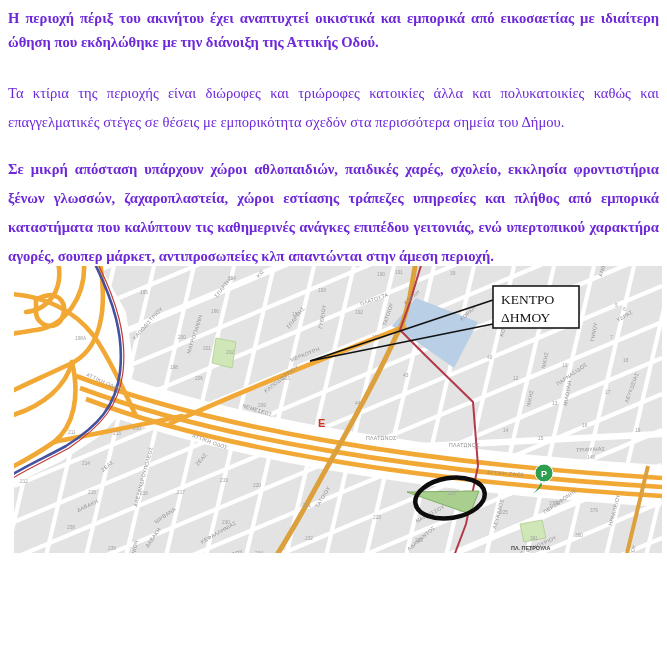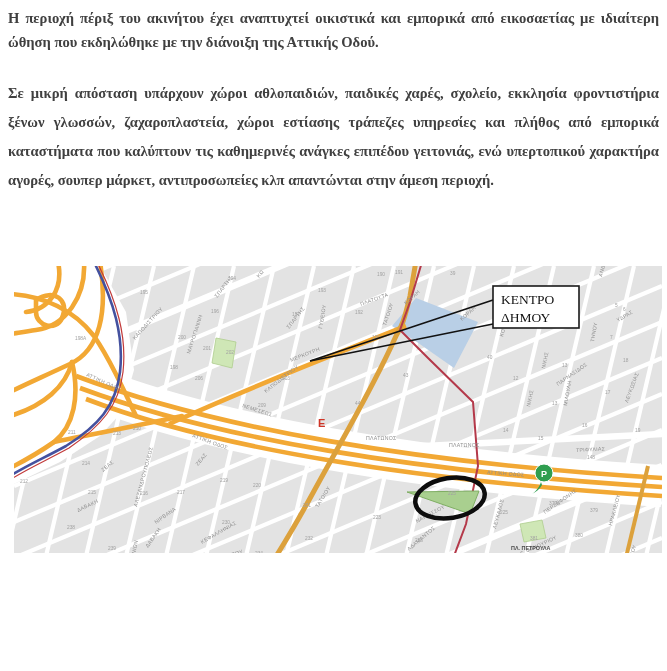--- a/index.html
+++ b/index.html
@@ -1,17 +1,17 @@
 <!DOCTYPE html>
 <html><head>
 <meta charset="utf-8">
 <style>
   html,body{margin:0;padding:0;background:#fff;}
   .page{position:relative;width:667px;height:553px;background:#ffffff;overflow:hidden;
-        font-family:"Liberation Serif", serif;color:#404040;}
+        font-family:"Liberation Serif", serif;color:#6d28d9;}
   .textblock{position:absolute;left:8px;top:6px;width:651px;}
   .para{font-size:14.6px;text-align:justify;margin:0;}
   .para.bold{font-weight:bold;line-height:24px;margin-bottom:25px;}
   .para.p2{line-height:29px;margin-bottom:18px;}
   .para.p3{line-height:29px;font-weight:bold;}
   .mapwrap{position:absolute;left:14px;top:266px;width:648px;height:384px;}
   svg{display:block;}
   .slabel text{font-family:"Liberation Sans",sans-serif;font-size:5.2px;fill:#8e8e8e;letter-spacing:.3px;}
   .bnum text{font-family:"Liberation Sans",sans-serif;font-size:4.8px;fill:#a2a2a2;}
   .grid{stroke:#ffffff;stroke-width:4.2;fill:none;}
@@ -22,20 +22,21 @@
   .emark{font-family:"Liberation Sans",sans-serif;font-size:11px;font-weight:bold;}
   .poiglyph{font-family:"Liberation Sans",sans-serif;font-size:9px;font-weight:bold;fill:#ffffff;}
 </style>
 </head>
 <body>
 
 <div class="page">
 
   <div class="textblock">
     <p class="para bold">Η περιοχή πέριξ του ακινήτου έχει αναπτυχτεί οικιστικά και εμπορικά από εικοσαετίας με ιδιαίτερη ώθηση που εκδηλώθηκε με την διάνοιξη της Αττικής Οδού.</p>
+    <p class="para p2">Τα κτίρια της περιοχής είναι διώροφες και τριώροφες κατοικίες άλλα και πολυκατοικίες καθώς και επαγγελματικές στέγες σε θέσεις με εμπορικότητα σχεδόν στα περισσότερα σημεία του Δήμου.</p>
     <p class="para p3">Σε μικρή απόσταση υπάρχουν χώροι αθλοπαιδιών, παιδικές χαρές, σχολείο, εκκλησία φροντιστήρια ξένων γλωσσών, ζαχαροπλαστεία, χώροι εστίασης τράπεζες υπηρεσίες και πλήθος από εμπορικά καταστήματα που καλύπτουν τις καθημερινές ανάγκες επιπέδου γειτονιάς, ενώ υπερτοπικού χαρακτήρα αγορές, σουπερ μάρκετ, αντιπροσωπείες κλπ απαντώνται στην άμεση περιοχή.</p>
   </div>
 
   <div class="mapwrap">
   <svg viewBox="0 0 648 384" width="648" height="384">
 
     <rect x="0" y="0" width="648" height="384" fill="#e3e3e3"></rect>
 
     <g>
       <path class="grid" d="M0 40L648 -232M0 76L648 -196M0 112L648 -160M0 148L648 -124M0 184L648 -88M0 220L648 -52M0 256L648 -16M0 292L648 20M0 328L648 56M0 364L648 92M0 400L648 128M0 436L648 164M0 472L648 200M0 508L648 236M0 544L648 272M0 580L648 308M0 616L648 344"></path>

